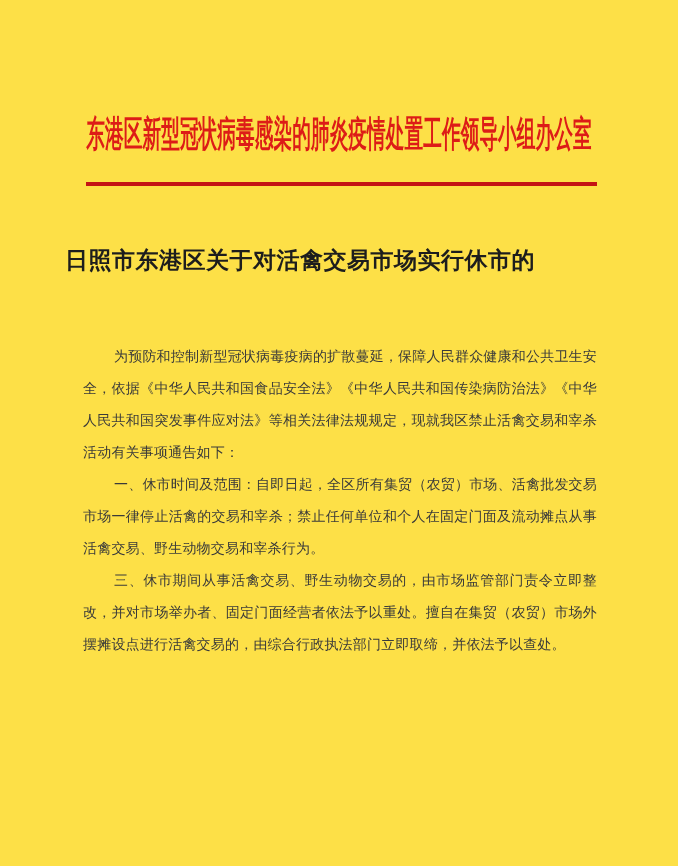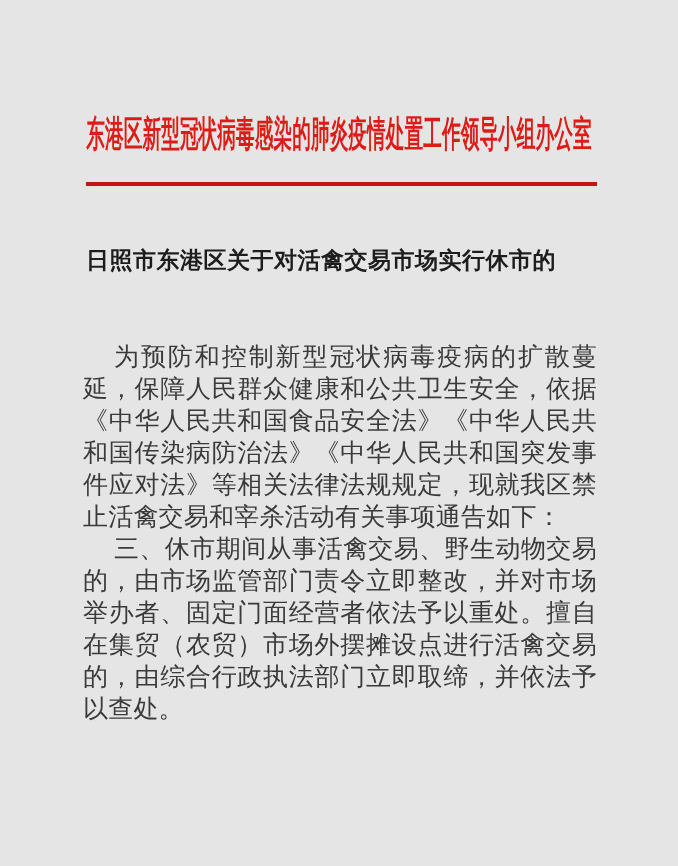--- a/index.html
+++ b/index.html
@@ -4,21 +4,21 @@
 <style>
   html, body {
     margin: 0;
     padding: 0;
     background: #ffffff;
   }
   .page {
     position: relative;
     width: 678px;
     height: 866px;
-    background: #e5e5e5;
+    background: #fde047;
     overflow: hidden;
     font-family: "Liberation Serif", serif;
   }
   
   .org-header {
     position: absolute;
     top: 114px;
     left: 0;
     width: 100%;
     height: 48px;
@@ -47,34 +47,33 @@
     width: 511px;
     height: 4px;
     background: var(--divider-red, #c41414);
   }
   
   .doc-title {
     position: absolute;
     top: 245px;
     left: 65px;
     width: 512px;
-    text-align: center;
     font-size: 23px;
     font-weight: bold;
     line-height: 32px;
     letter-spacing: 0.5px;
     color: #1d1d1d;
   }
   
   .doc-body {
     position: absolute;
     top: 341px;
     left: 83px;
     width: 514px;
-    font-size: 25px;
+    font-size: 14px;
     line-height: 32px;
     color: #3a3a3a;
     text-align: justify;
     letter-spacing: 0.2px;
   }
   .doc-body p {
     margin: 0;
     padding: 0;
     text-indent: 31px;
   }
@@ -91,16 +90,17 @@
   </div>
 
   <div class="red-divider"></div>
 
   <div class="doc-title">
     <div class="title-line">日照市东港区关于对活禽交易市场实行休市的</div>
   </div>
 
   <div class="doc-body">
     <p>为预防和控制新型冠状病毒疫病的扩散蔓延，保障人民群众健康和公共卫生安全，依据《中华人民共和国食品安全法》《中华人民共和国传染病防治法》《中华人民共和国突发事件应对法》等相关法律法规规定，现就我区禁止活禽交易和宰杀活动有关事项通告如下：</p>
+    <p>一、休市时间及范围：自即日起，全区所有集贸（农贸）市场、活禽批发交易市场一律停止活禽的交易和宰杀；禁止任何单位和个人在固定门面及流动摊点从事活禽交易、野生动物交易和宰杀行为。</p>
     <p>三、休市期间从事活禽交易、野生动物交易的，由市场监管部门责令立即整改，并对市场举办者、固定门面经营者依法予以重处。擅自在集贸（农贸）市场外摆摊设点进行活禽交易的，由综合行政执法部门立即取缔，并依法予以查处。</p>
   </div>
 
 </div>
 
 </body></html>

